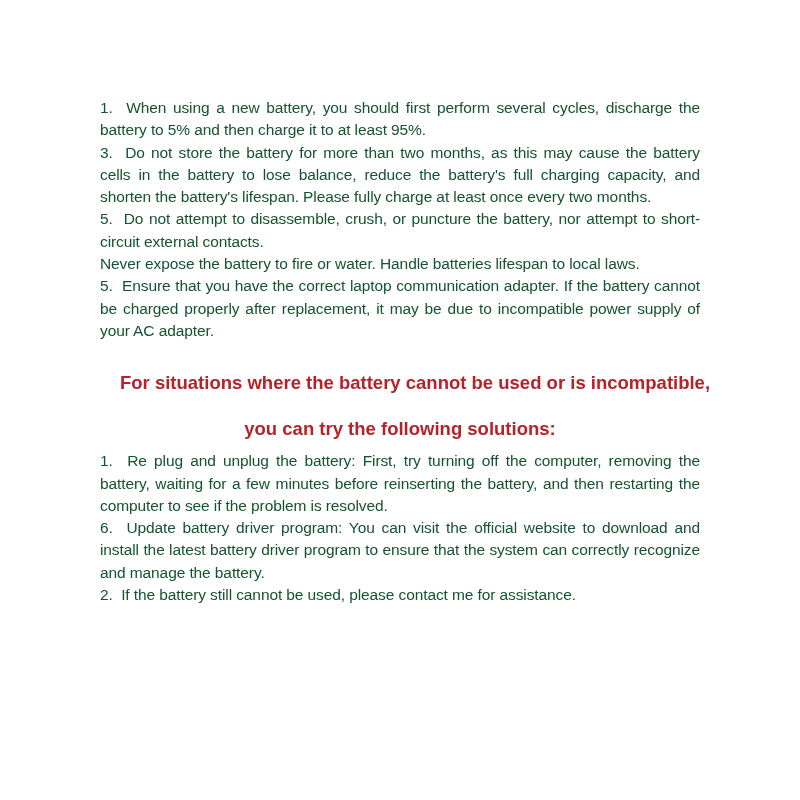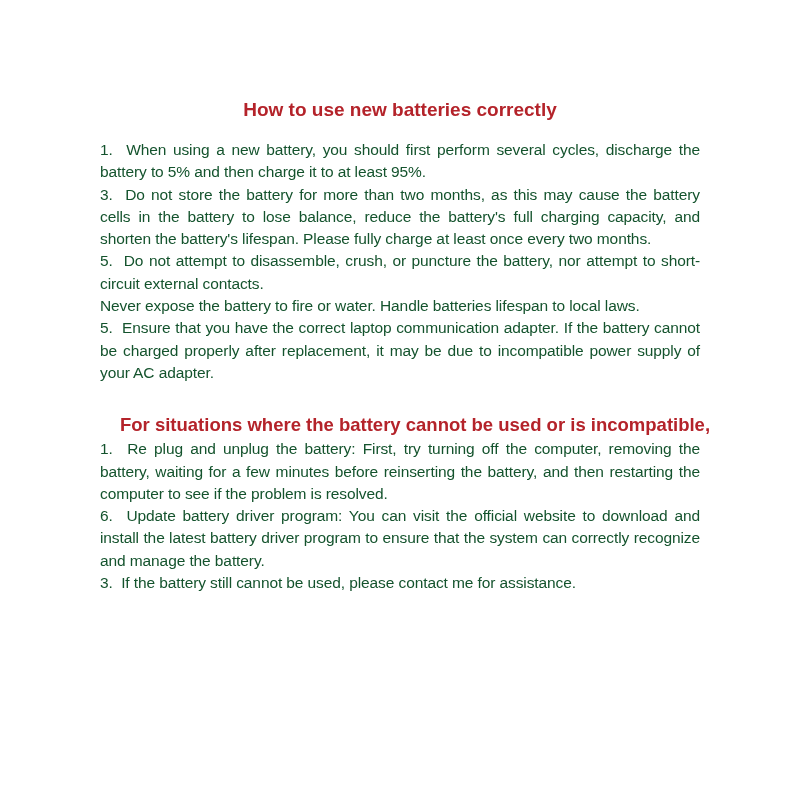--- a/index.html
+++ b/index.html
@@ -51,32 +51,32 @@
     text-align: justify;
     white-space: pre-wrap;
     margin: 0;
   }
 </style>
 </head>
 <body>
 
 <div class="page">
 
-  <h1 class="red-heading h1">How to use new batteries correctly</h1>
 
   <div class="body-text">
     <p>1.  When using a new battery, you should first perform several cycles, discharge the battery to 5% and then charge it to at least 95%.</p>
     <p>3.  Do not store the battery for more than two months, as this may cause the battery cells in the battery to lose balance, reduce the battery's full charging capacity, and shorten the battery's lifespan. Please fully charge at least once every two months.</p>
     <p>5.  Do not attempt to disassemble, crush, or puncture the battery, nor attempt to short-circuit external contacts.</p>
     <p>Never expose the battery to fire or water. Handle batteries lifespan to local laws.</p>
     <p>5.  Ensure that you have the correct laptop communication adapter. If the battery cannot be charged properly after replacement, it may be due to incompatible power supply of your AC adapter.</p>
   </div>
 
   <h2 class="red-heading h2a">For situations where the battery cannot be used or is incompatible,</h2>
 
+  <h2 class="red-heading h2b">you can try the following solutions:</h2>
 
   <div class="body-text">
     <p>1.  Re plug and unplug the battery: First, try turning off the computer, removing the battery, waiting for a few minutes before reinserting the battery, and then restarting the computer to see if the problem is resolved.</p>
     <p>6.  Update battery driver program: You can visit the official website to download and install the latest battery driver program to ensure that the system can correctly recognize and manage the battery.</p>
-    <p>3.  If the battery still cannot be used, please contact me for assistance.</p>
+    <p>2.  If the battery still cannot be used, please contact me for assistance.</p>
   </div>
 
 </div>
 
 </body></html>

